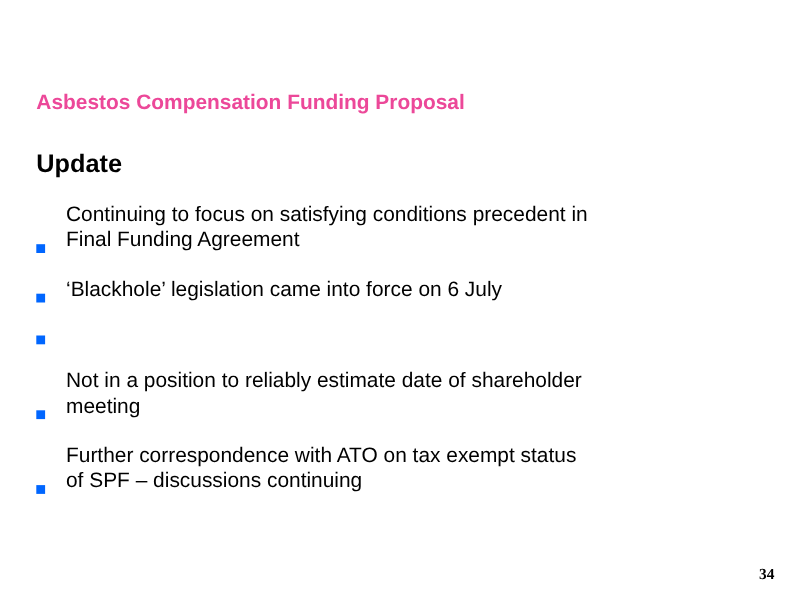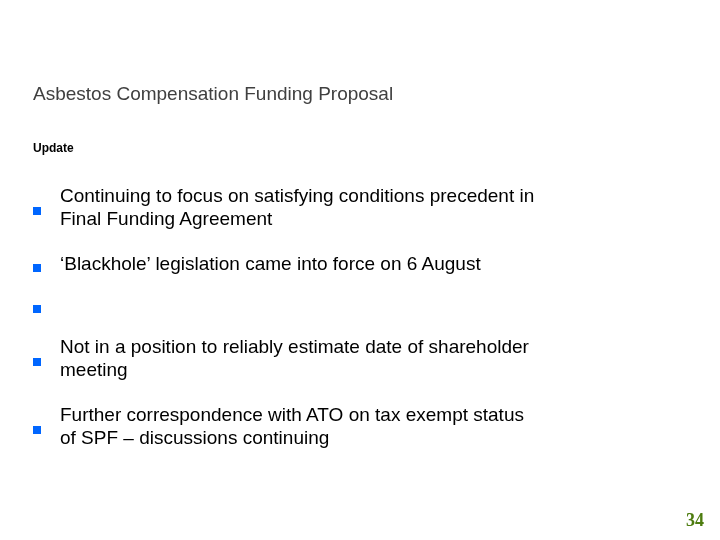--- a/index.html
+++ b/index.html
@@ -15,84 +15,84 @@
     overflow: hidden;
     font-family: "Liberation Sans", sans-serif;
     color: #000000;
   }
   .slide-title {
     position: absolute;
     left: 33px;
     top: 82px;
     margin: 0;
     font-size: 19px;
-    font-weight: normal;
+    font-weight: bold;
     line-height: 23px;
-    color: #404040;
+    color: #ec4899;
     white-space: nowrap;
   }
   .slide-subtitle {
     position: absolute;
     left: 33px;
     top: 137px;
     margin: 0;
-    font-size: 12px;
+    font-size: 23px;
     font-weight: bold;
     line-height: 23px;
     color: #000000;
   }
   .bullet-list {
     position: absolute;
     left: 33px;
     top: 184px;
     right: 28px;
   }
   .bullet-item {
     display: flex;
-    align-items: center;
+    align-items: flex-end;
     margin-bottom: 22px;
   }
   .bullet-marker {
     flex: 0 0 8px;
     width: 8px;
     height: 8px;
     margin-top: 8px;
     margin-right: 19px;
   }
   .bullet-text {
     font-size: 19px;
     line-height: 23px;
     color: #000000;
   }
   .page-number {
     position: absolute;
     right: 16px;
     bottom: 9px;
     font-family: "Liberation Serif", serif;
-    font-size: 18px;
+    font-size: 14px;
     font-weight: bold;
-    color: #4d7c0f;
+    color: #000000;
   }
 </style>
 </head>
 <body>
 
 <div class="slide">
   <h1 class="slide-title">Asbestos Compensation Funding Proposal</h1>
 
   <h2 class="slide-subtitle">Update</h2>
 
   <div class="bullet-list" id="bullet-list">
       <div class="bullet-item">
         <span class="bullet-marker" style="background: rgb(0, 102, 255);"></span>
         <span class="bullet-text">Continuing to focus on satisfying conditions precedent in<br>Final Funding Agreement</span>
       </div>
       <div class="bullet-item">
         <span class="bullet-marker" style="background: rgb(0, 102, 255);"></span>
-        <span class="bullet-text">‘Blackhole’ legislation came into force on 6 August</span>
+        <span class="bullet-text">‘Blackhole’ legislation came into force on 6 July</span>
       </div>
       <div class="bullet-item">
         <span class="bullet-marker" style="background: rgb(0, 102, 255);"></span>
       </div>
       <div class="bullet-item">
         <span class="bullet-marker" style="background: rgb(0, 102, 255);"></span>
         <span class="bullet-text">Not in a position to reliably estimate date of shareholder<br>meeting</span>
       </div>
       <div class="bullet-item">
         <span class="bullet-marker" style="background: rgb(0, 102, 255);"></span>

